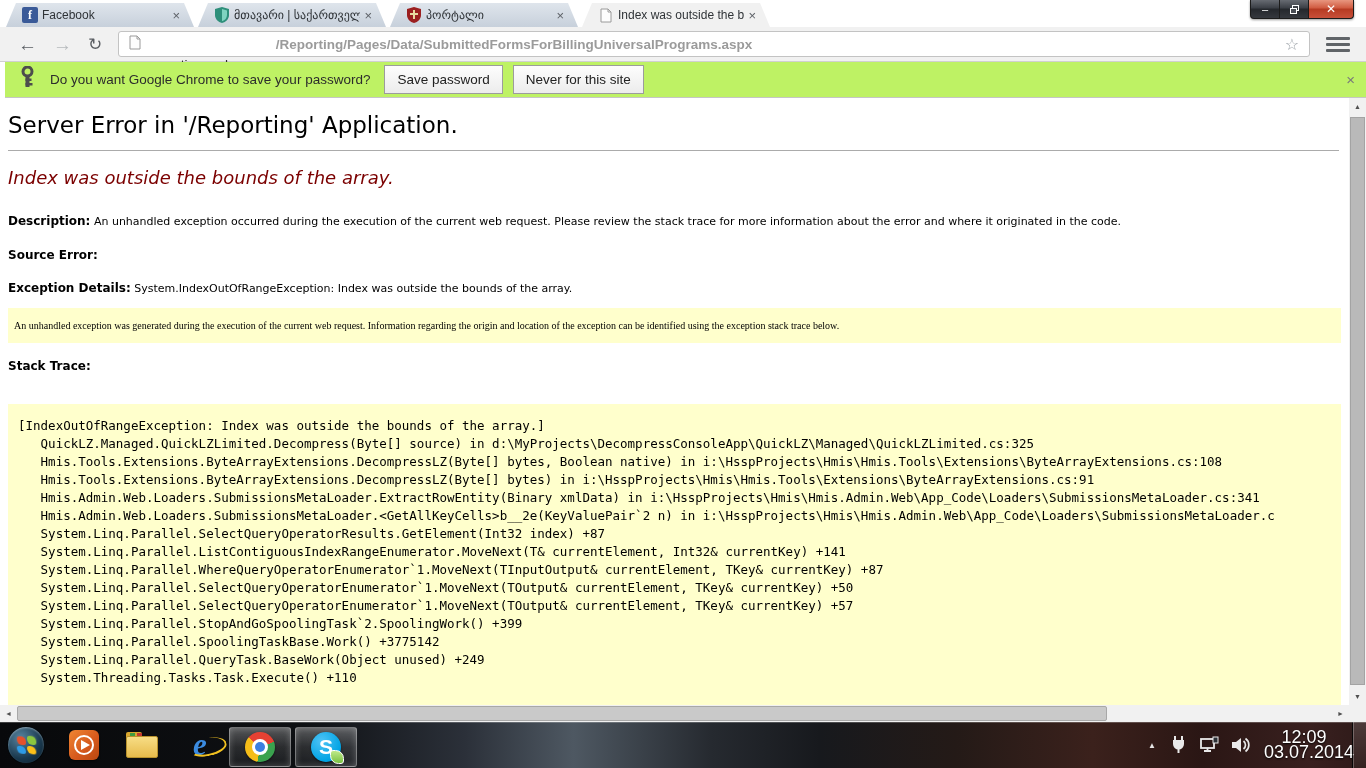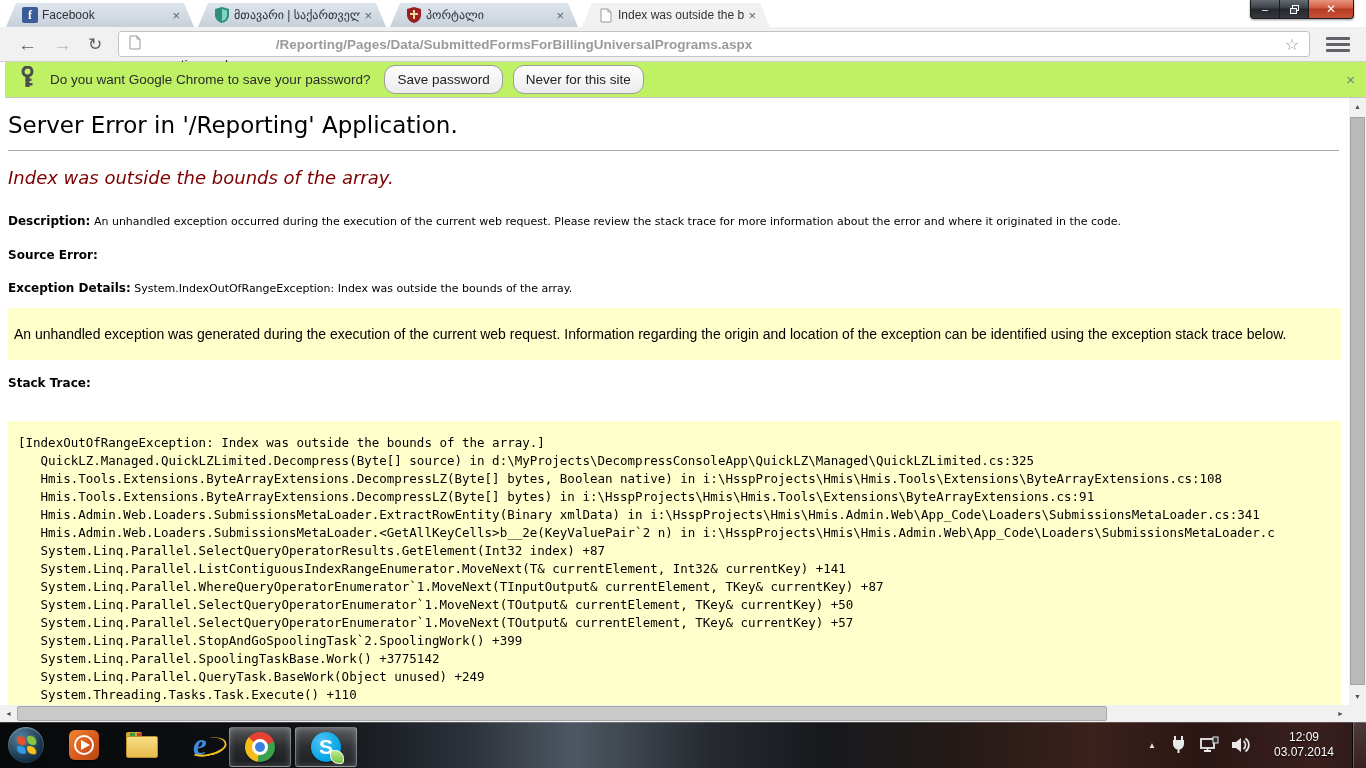--- a/index.html
+++ b/index.html
@@ -53,39 +53,39 @@
   .url-path { color:#9b9b9b;font-weight:bold; }
   .star { margin-left:auto; font-size:16px; color:#9aa0a6; }
   .menu-btn { width:24px; display:flex; flex-direction:column; gap:3px; margin:0 6px; }
   .menu-btn i { display:block; height:3px; background:#606468; border-radius:1px; }
 
   
   .infobar { position:absolute; top:62px; left:5px; width:1366px; height:36px;
     background:#bef264; border-bottom:1px solid #c6c6c6;
     display:flex; align-items:center; padding:0 16px; font-size:13.5px; color:#2c2c2c; }
   .infobar .msg { margin:0 14px 0 16px; }
-  .ib-btn { border:1px solid #9c9c9c; border-radius:11px; background:linear-gradient(#fdfdfd,#ececec);
+  .ib-btn { border:1px solid #9c9c9c; border-radius:0; background:linear-gradient(#fdfdfd,#ececec);
     padding:6px 12px; font-size:13.5px; color:#222; margin-right:10px; }
   .ib-close { margin-left:auto; color:#7a7a7a; font-size:15px; }
 
   
   .content { position:absolute; top:98px; left:0; width:1349px; height:607px;
     background:#fff; overflow:hidden; font-family:"DejaVu Sans",sans-serif; }
   .content h1 { margin:14px 10px 0 8px; font-weight:400; font-size:23px; color:#000000;
     font-family:"DejaVu Sans",sans-serif; }
   .content hr { border:none; border-top:1px solid #ababab; margin:12px 10px 0 8px; }
   .content h2 { margin:16px 10px 0 8px; font-weight:400; font-style:italic; font-size:18px; color:#7b0000; }
   .meta { margin:0 10px 0 8px; font-size:11px; color:#000; }
   .meta.desc { margin-top:26px; }
   .meta.exc  { margin-top:19px; }
   .meta.srclbl { margin-top:20px; }
   .meta.stklbl { margin-top:16px; }
   .meta b { font-size:12px; }
   .codebox { margin:13px 0 0 8px; width:1333px; background:#ffffcc; }
-  .srcbox { padding:18px 6px; font-family:Liberation Sans, sans-serif; font-size:14px; color:#000; }
+  .srcbox { padding:12px 6px; font-family:Liberation Serif, serif; font-size:10px; color:#000; }
   .stackbox { margin-top:31px; height:360px; padding:13px 6px 0 10px; }
   .stackbox pre { margin:0; font-family:"DejaVu Sans Mono",monospace; font-size:12.5px;
     line-height:18px; color:#000; white-space:pre; }
 
   
   .vscroll { position:absolute; top:98px; right:0; width:17px; height:607px; background:#f1f1f1; }
   .scroll-arrow { position:absolute; left:0; width:17px; height:17px; display:flex; align-items:center;
     justify-content:center; font-size:7px; color:#505050; }
   .vscroll .up { top:0; }
   .vscroll .down { bottom:0; }
@@ -145,21 +145,21 @@
   .skype-icon { width:30px; height:30px; border-radius:50%;
     background:radial-gradient(circle at 35% 30%,#4ec3f5,#00a3e4 70%);
     color:#fff; font-size:21px; font-weight:bold; display:flex; align-items:center; justify-content:center;
     position:relative; box-shadow:0 1px 2px rgba(0,0,0,.6); }
   .skype-icon::after { content:""; position:absolute; right:-3px; bottom:-2px; width:12px; height:12px;
     background:linear-gradient(#bfe98a,#7ac143); border-radius:3px 60% 3px 60%; border:1px solid #fff; }
 
   .tray { margin-left:auto; display:flex; align-items:center; height:100%; }
   .tray-chevron { color:#e6e6e6; font-size:8px; margin-right:14px; }
   .tray-ic { margin-right:12px; display:flex; }
-  .clock { width:80px; text-align:center; color:#fff; font-size:12px; line-height:15px;
+  .clock { width:80px; text-align:center; color:#fff; font-size:18px; line-height:15px;
     text-shadow:0 1px 2px #000; margin:0 8px 0 2px; }
   .showdesk { width:14px; height:100%; border-left:1px solid rgba(0,0,0,.85);
     box-shadow:inset 1px 0 0 rgba(255,255,255,.25);
     background:linear-gradient(rgba(255,255,255,.14),rgba(255,255,255,.03)); }
 </style>
 </head>
 <body>
 
 <div class="tabstrip">
   <div class="tab" style="left:6px">

